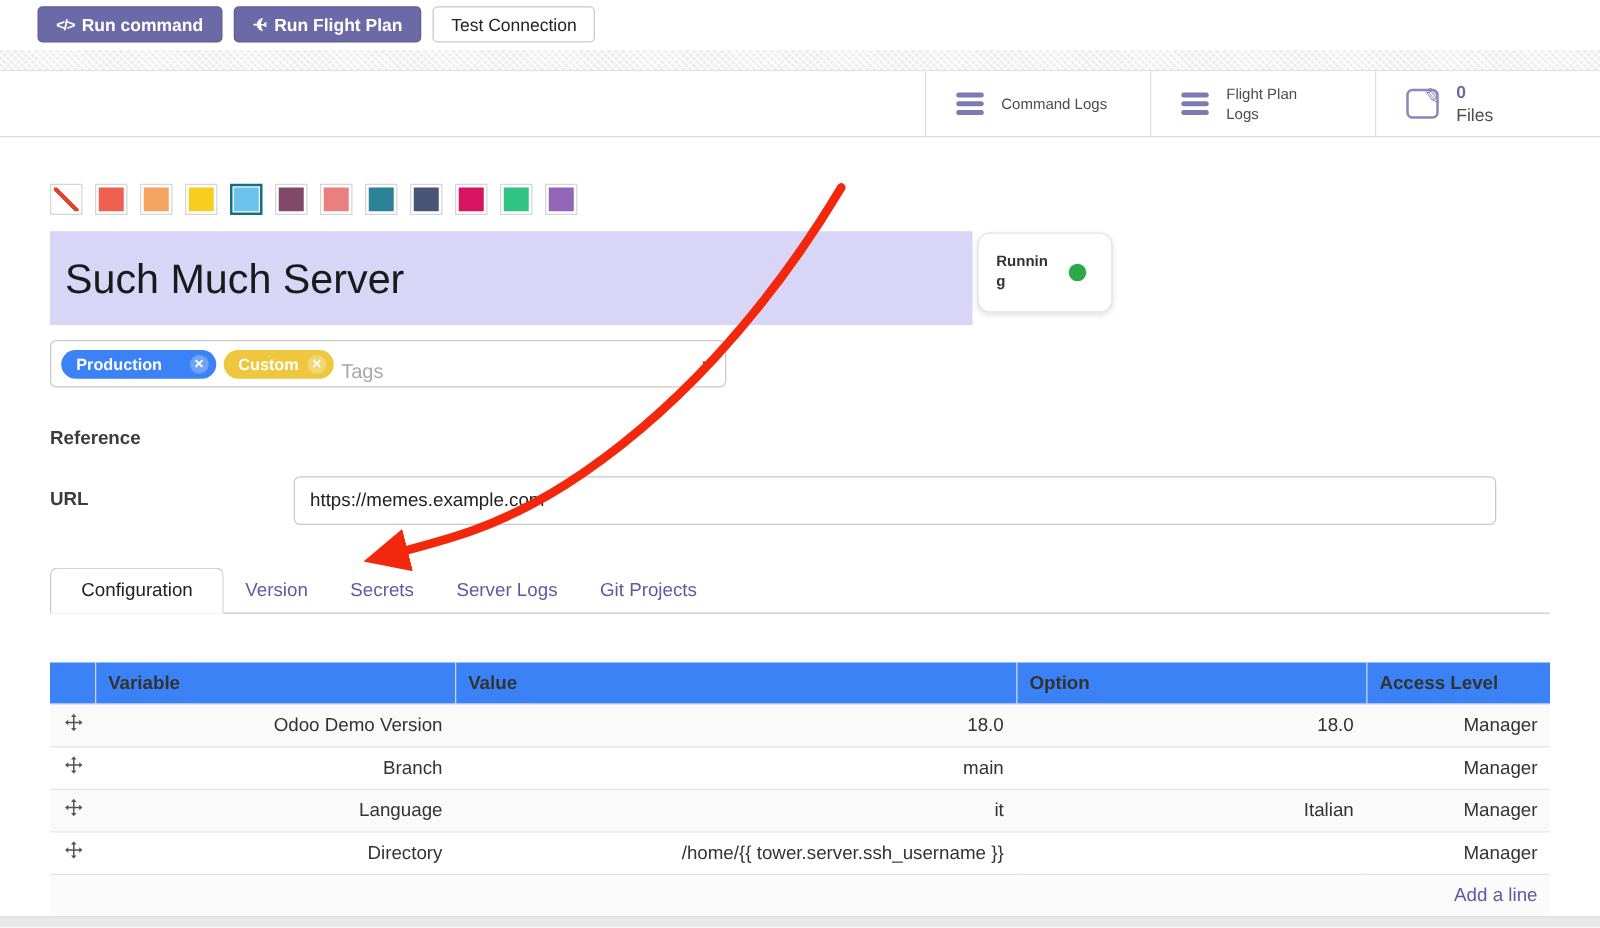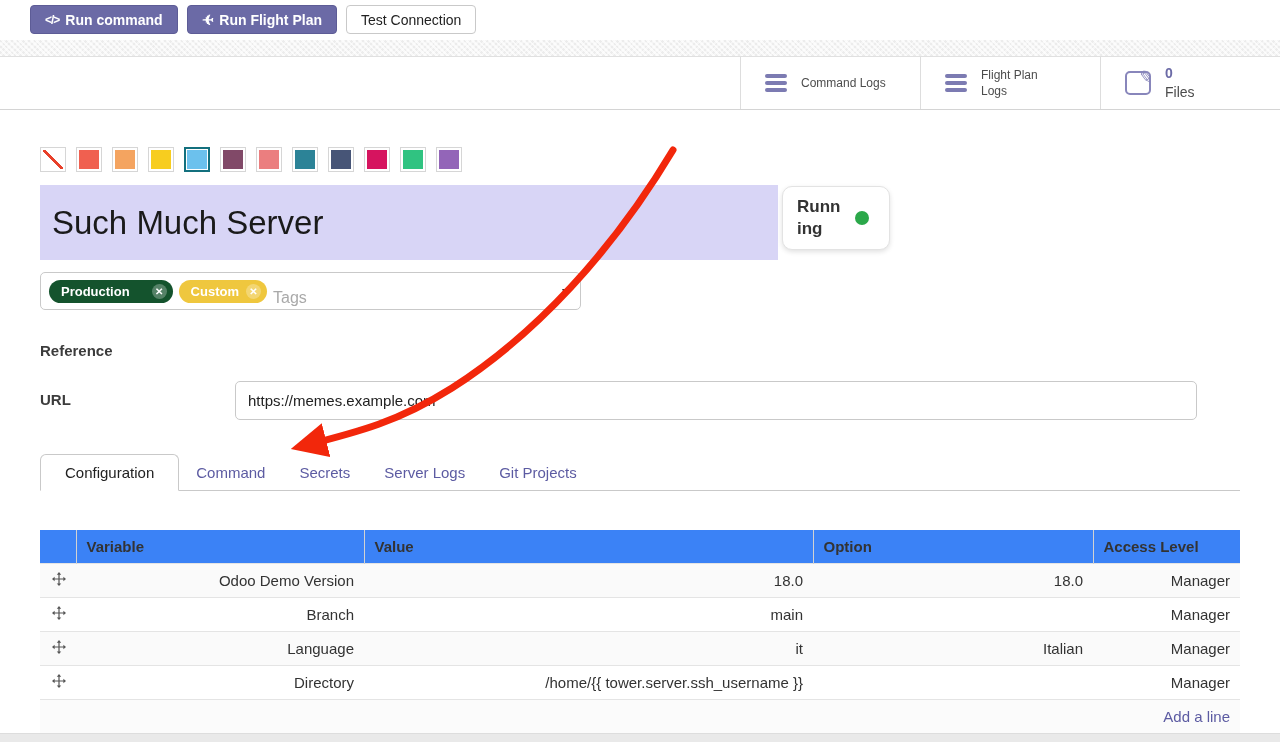--- a/index.html
+++ b/index.html
@@ -56,21 +56,21 @@
   
   .title-box { position:absolute; top:75px; left:40px; width:738px; height:75px;
     background:#d8d5f6; display:flex; align-items:center; padding-left:12px; }
   .title-text { font-size:33px; color:#1a1a1a; }
 
   
   .status-card { position:absolute; top:76px; left:782px; width:108px; height:64px;
     background:#fff; border:1px solid #e3e3e3; border-radius:10px;
     box-shadow:0 2px 5px rgba(0,0,0,.12); display:flex; align-items:center;
     padding:0 14px; gap:10px; cursor:pointer; }
-  .status-text { font-size:17px; font-weight:bold; color:#333; width:48px; line-height:1.3;
+  .status-text { font-size:12px; font-weight:bold; color:#333; width:48px; line-height:1.3;
     word-break:break-all; }
   .status-dot { width:14px; height:14px; border-radius:50%; background:#2ba84a; flex:none; }
 
   
   .tags-box { position:absolute; top:162px; left:40px; width:541px; height:38px;
     border:1px solid #c9c9c9; border-radius:5px; display:flex; align-items:center;
     padding:0 12px 0 8px; gap:6px; }
   .pill { display:inline-flex; align-items:center; gap:7px; height:23px; padding:0 6px 0 12px;
     border-radius:12px; color:#fff; font-size:13px; font-weight:bold; }
   .pill-x { width:15px; height:15px; border-radius:50%; background:rgba(255,255,255,.28);
@@ -208,39 +208,39 @@
     <div class="title-box">
       <span class="title-text">Such Much Server</span>
     </div>
 
     <div class="status-card">
       <span class="status-text">Running</span>
       <span class="status-dot" style="background: rgb(43, 168, 74);"></span>
     </div>
 
     <div class="tags-box">
-      <span class="pill" style="background: #14532d; gap: 22px;">
+      <span class="pill" style="background: #3b82f6; gap: 22px;">
         <span>Production</span>
         <span class="pill-x">✕</span>
       </span>
       <span class="pill" style="background: rgb(239, 199, 62);">
         <span>Custom</span>
         <span class="pill-x">✕</span>
       </span>
       <span class="tags-placeholder">Tags</span>
       <span class="tags-caret">▾</span>
     </div>
 
     <label class="field-label" style="top:232px;">Reference</label>
     <label class="field-label" style="top:281px;">URL</label>
     <input class="field-input" style="top: 271px;" value="https://memes.example.com">
 
     <div class="tabs">
       <div class="tab active">Configuration</div>
-      <div class="tab">Command</div>
+      <div class="tab">Version</div>
       <div class="tab">Secrets</div>
       <div class="tab">Server Logs</div>
       <div class="tab">Git Projects</div>
     </div>
 
     <table class="cfg-table">
       <colgroup>
           <col style="width:36px">
           <col style="width:288px">
           <col style="width:449px">

